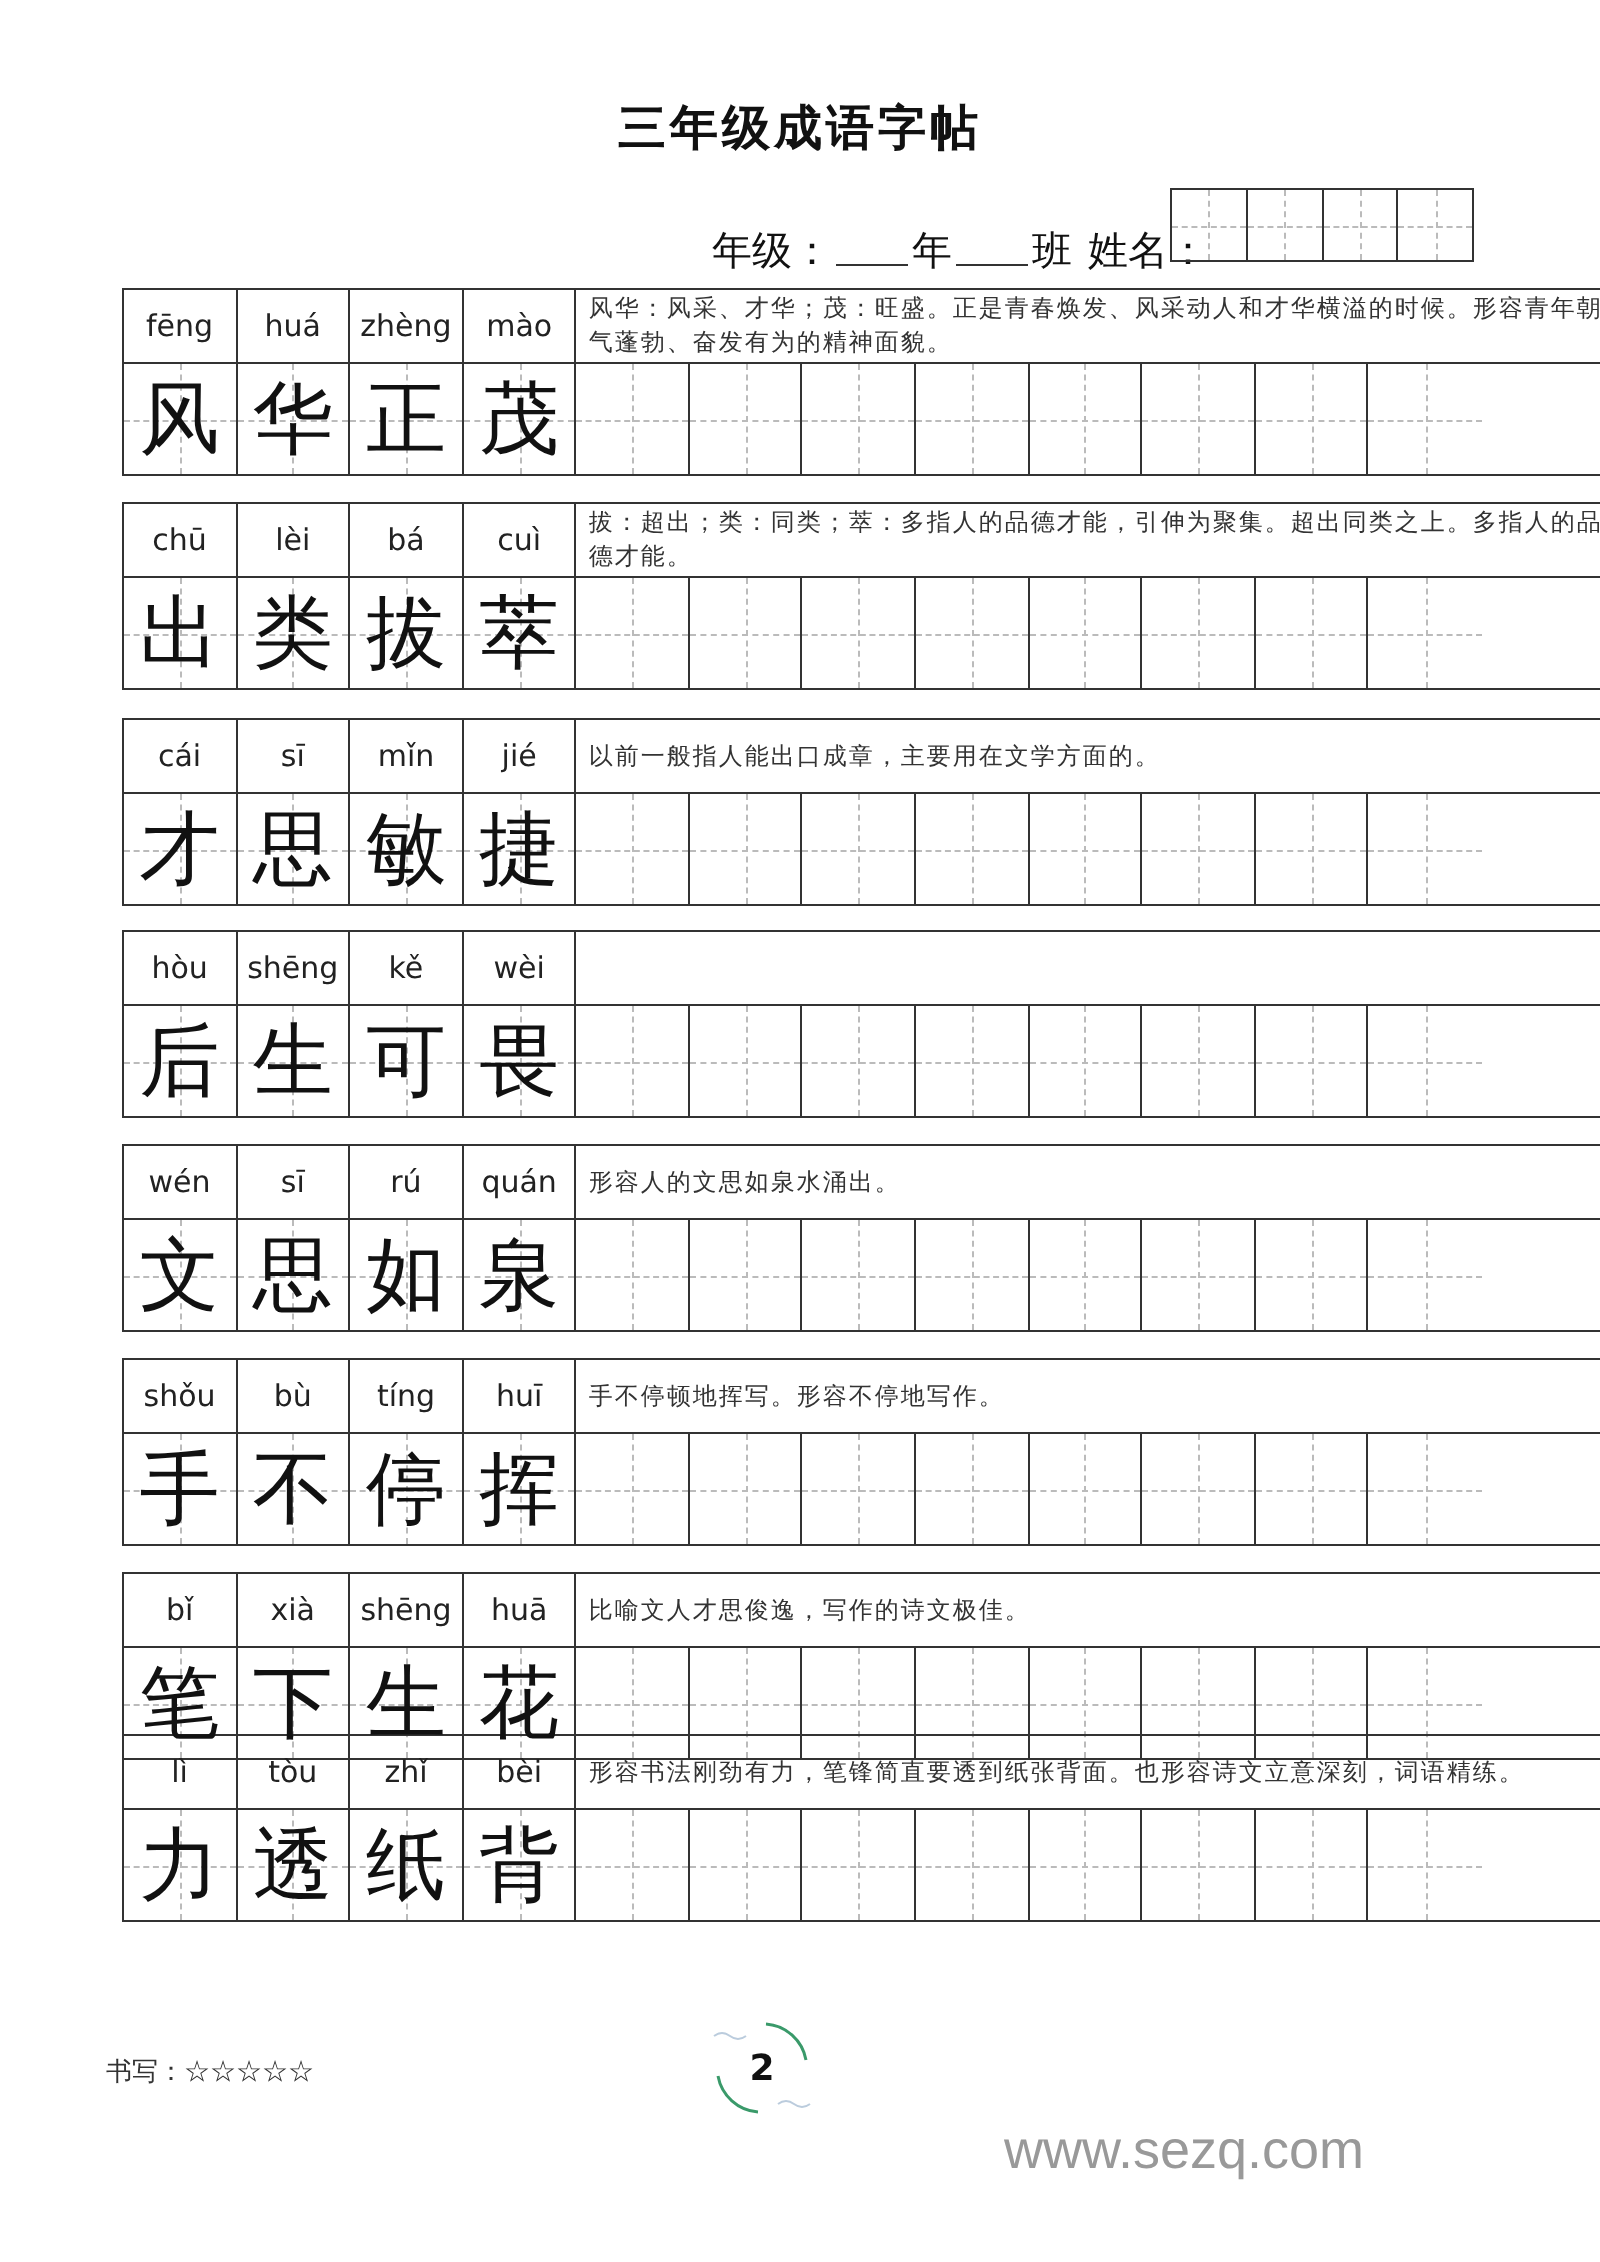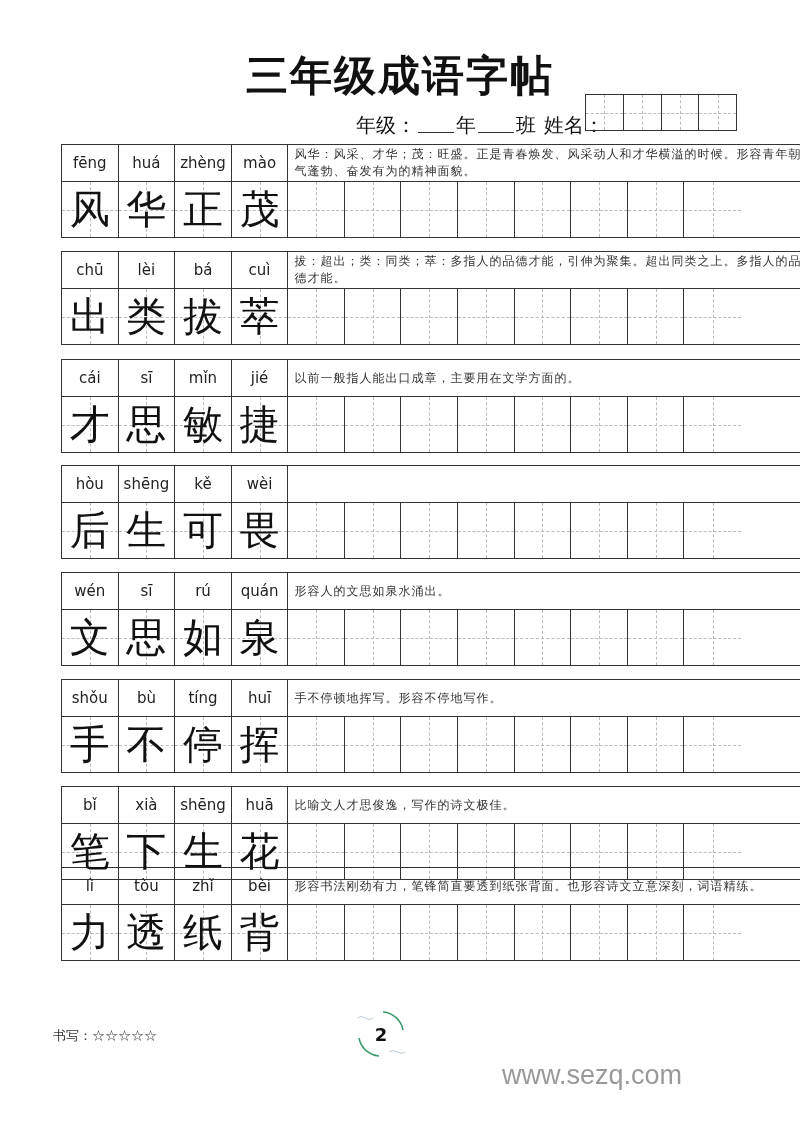--- a/index.html
+++ b/index.html
@@ -1,19 +1,19 @@
 <!DOCTYPE html>
 <html><head>
 <meta charset="utf-8">
 <style>
   html, body { margin:0; padding:0; background:#ffffff; }
   body { width:800px; height:1131px; position:relative; overflow:hidden;
          font-family: "DejaVu Serif", "Liberation Serif", serif; color:#111; }
   .title { position:absolute; left:0; width:800px; top:48px; text-align:center;
-           font-size:42px; font-weight:bold; letter-spacing:2px; }
+           font-size:24px; font-weight:bold; letter-spacing:2px; }
   .info { position:absolute; left:356px; top:112px; font-size:20px; display:flex; align-items:center; }
   .info .blank { display:inline-block; width:36px; border-bottom:1px solid #333; height:14px; margin:0 2px; }
   .namebox { position:absolute; left:585px; top:94px; width:152px; height:37px; display:flex; border:1.5px solid #333; box-sizing:border-box; }
   .namebox .cell { flex:1; border-right:1.5px solid #333; position:relative; }
   .namebox .cell:last-child { border-right:none; }
   .tian::before { content:""; position:absolute; left:50%; top:0; bottom:0; border-left:1px dashed #bbb; }
   .tian::after { content:""; position:absolute; top:50%; left:0; right:0; border-top:1px dashed #bbb; }
 
   .block { position:absolute; left:61px; width:758px; height:94px; border:1.5px solid #333; box-sizing:border-box; }
   .prow { position:absolute; left:0; top:0; height:37px; width:100%; border-bottom:1.5px solid #333; box-sizing:border-box; display:flex; }

